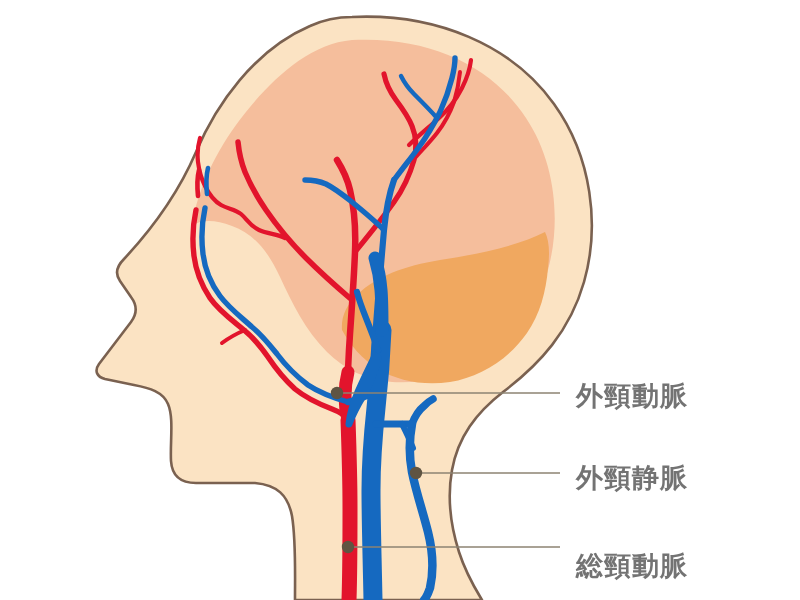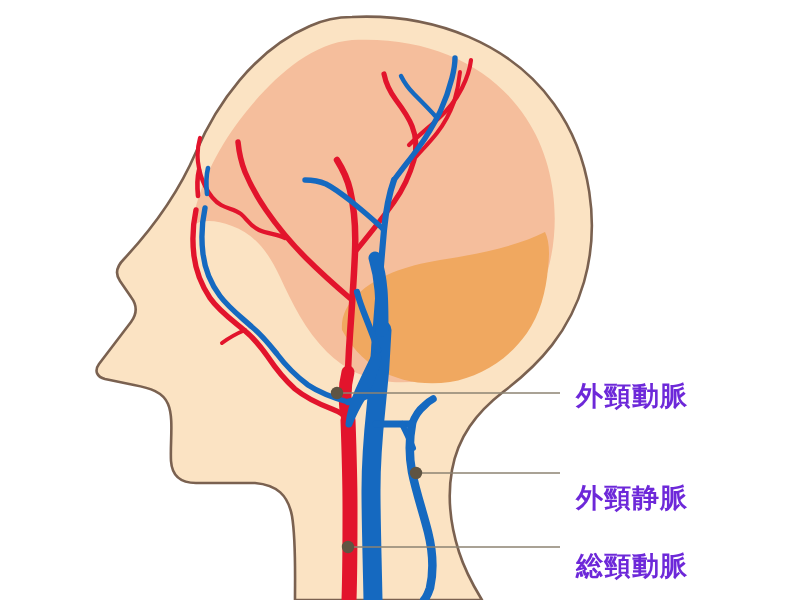--- a/index.html
+++ b/index.html
@@ -26,27 +26,27 @@
     left: 0;
     width: 800px;
     height: 600px;
     display: block;
   }
   .label-text {
     position: absolute;
     font-family: "DejaVu Sans", "Liberation Sans", sans-serif;
     font-size: 27px;
     font-weight: 600;
-    color: #6d28d9;
+    color: #737373;
     letter-spacing: 1px;
     white-space: nowrap;
     line-height: 1;
   }
   #label-external-carotid-artery { left: 576px; top: 382px; }
-  #label-external-jugular-vein  { left: 576px; top: 484px; }
+  #label-external-jugular-vein  { left: 576px; top: 464px; }
   #label-common-carotid-artery  { left: 576px; top: 532px; margin-top: 20px; }
 </style>
 </head>
 <body>
 
 <div id="figure-root">
 
   <svg id="anatomy-svg" viewBox="0 0 800 600" xmlns="http://www.w3.org/2000/svg">
 
     <g>

